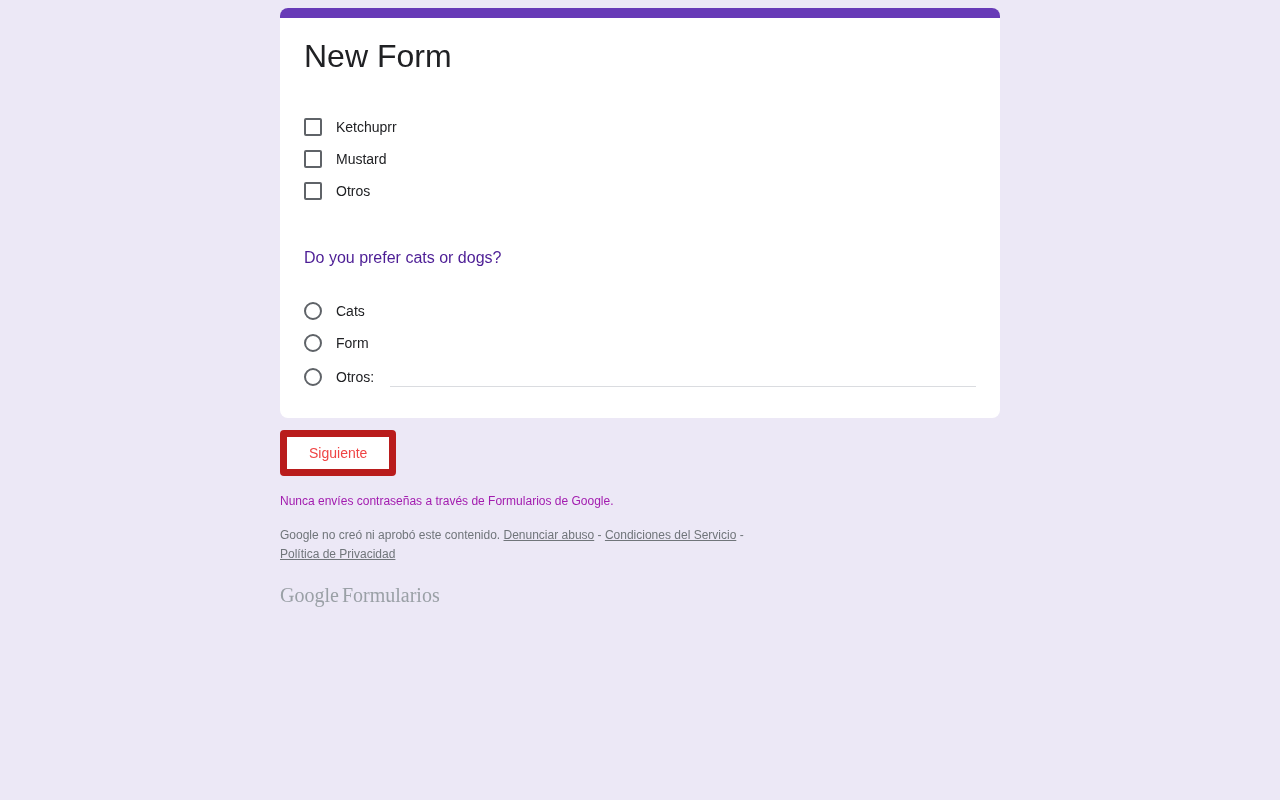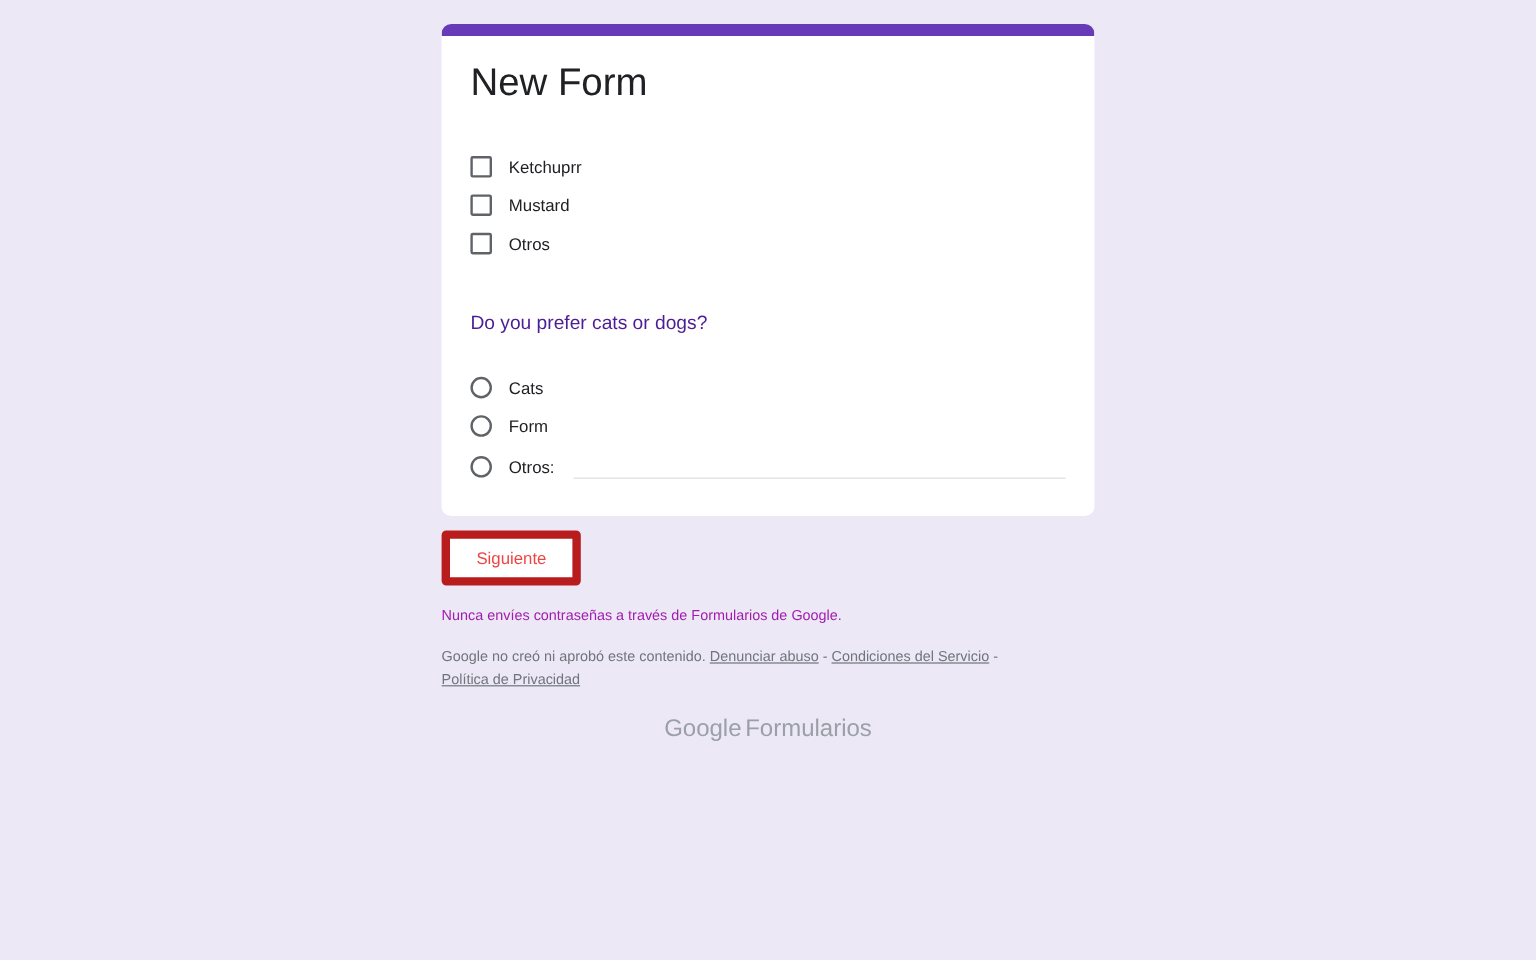--- a/index.html
+++ b/index.html
@@ -8,23 +8,23 @@
   padding: 0;
 }
 body {
   background-color: #ece8f6;
   font-family: Arial, 'Helvetica Neue', Helvetica, sans-serif;
   color: #202124;
   width: 1280px;
   min-height: 800px;
 }
 .container {
-  width: 544px;
+  width: 720px;
   margin: 0 auto;
-  padding-top: 20px;
+  padding-top: 8px;
 }
 .card {
   background: #fff;
   border-radius: 8px;
   overflow: hidden;
 }
 .accent-bar {
   height: 10px;
   background: #673ab7;
 }
@@ -98,22 +98,23 @@
   color: #70757a;
   text-align: left;
   line-height: 1.6;
   padding: 8px 0 14px;
 }
 .disclaimer a {
   color: #70757a;
   text-decoration: underline;
 }
 .logo-row {
-  text-align: center;
+  text-align: left;
   padding: 6px 0 20px;
+  font-family: Liberation Serif, serif;
 }
 .google-logo {
   font-size: 20px;
   color: #9aa0a6;
   letter-spacing: 0;
 }
 .google-logo .g-bold {
   font-weight: 500;
 }
 .google-logo .g-light {

